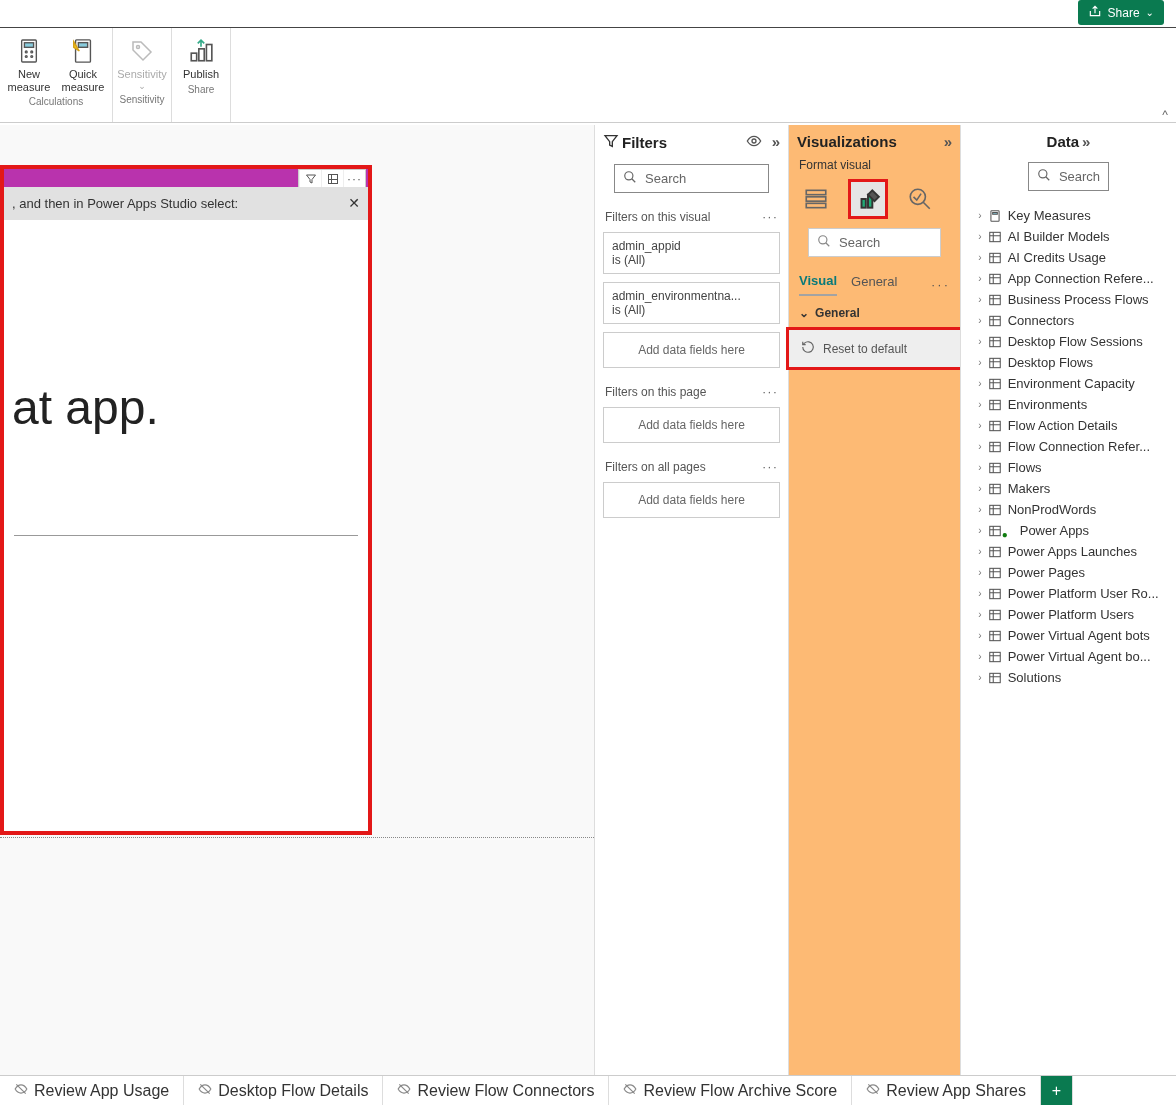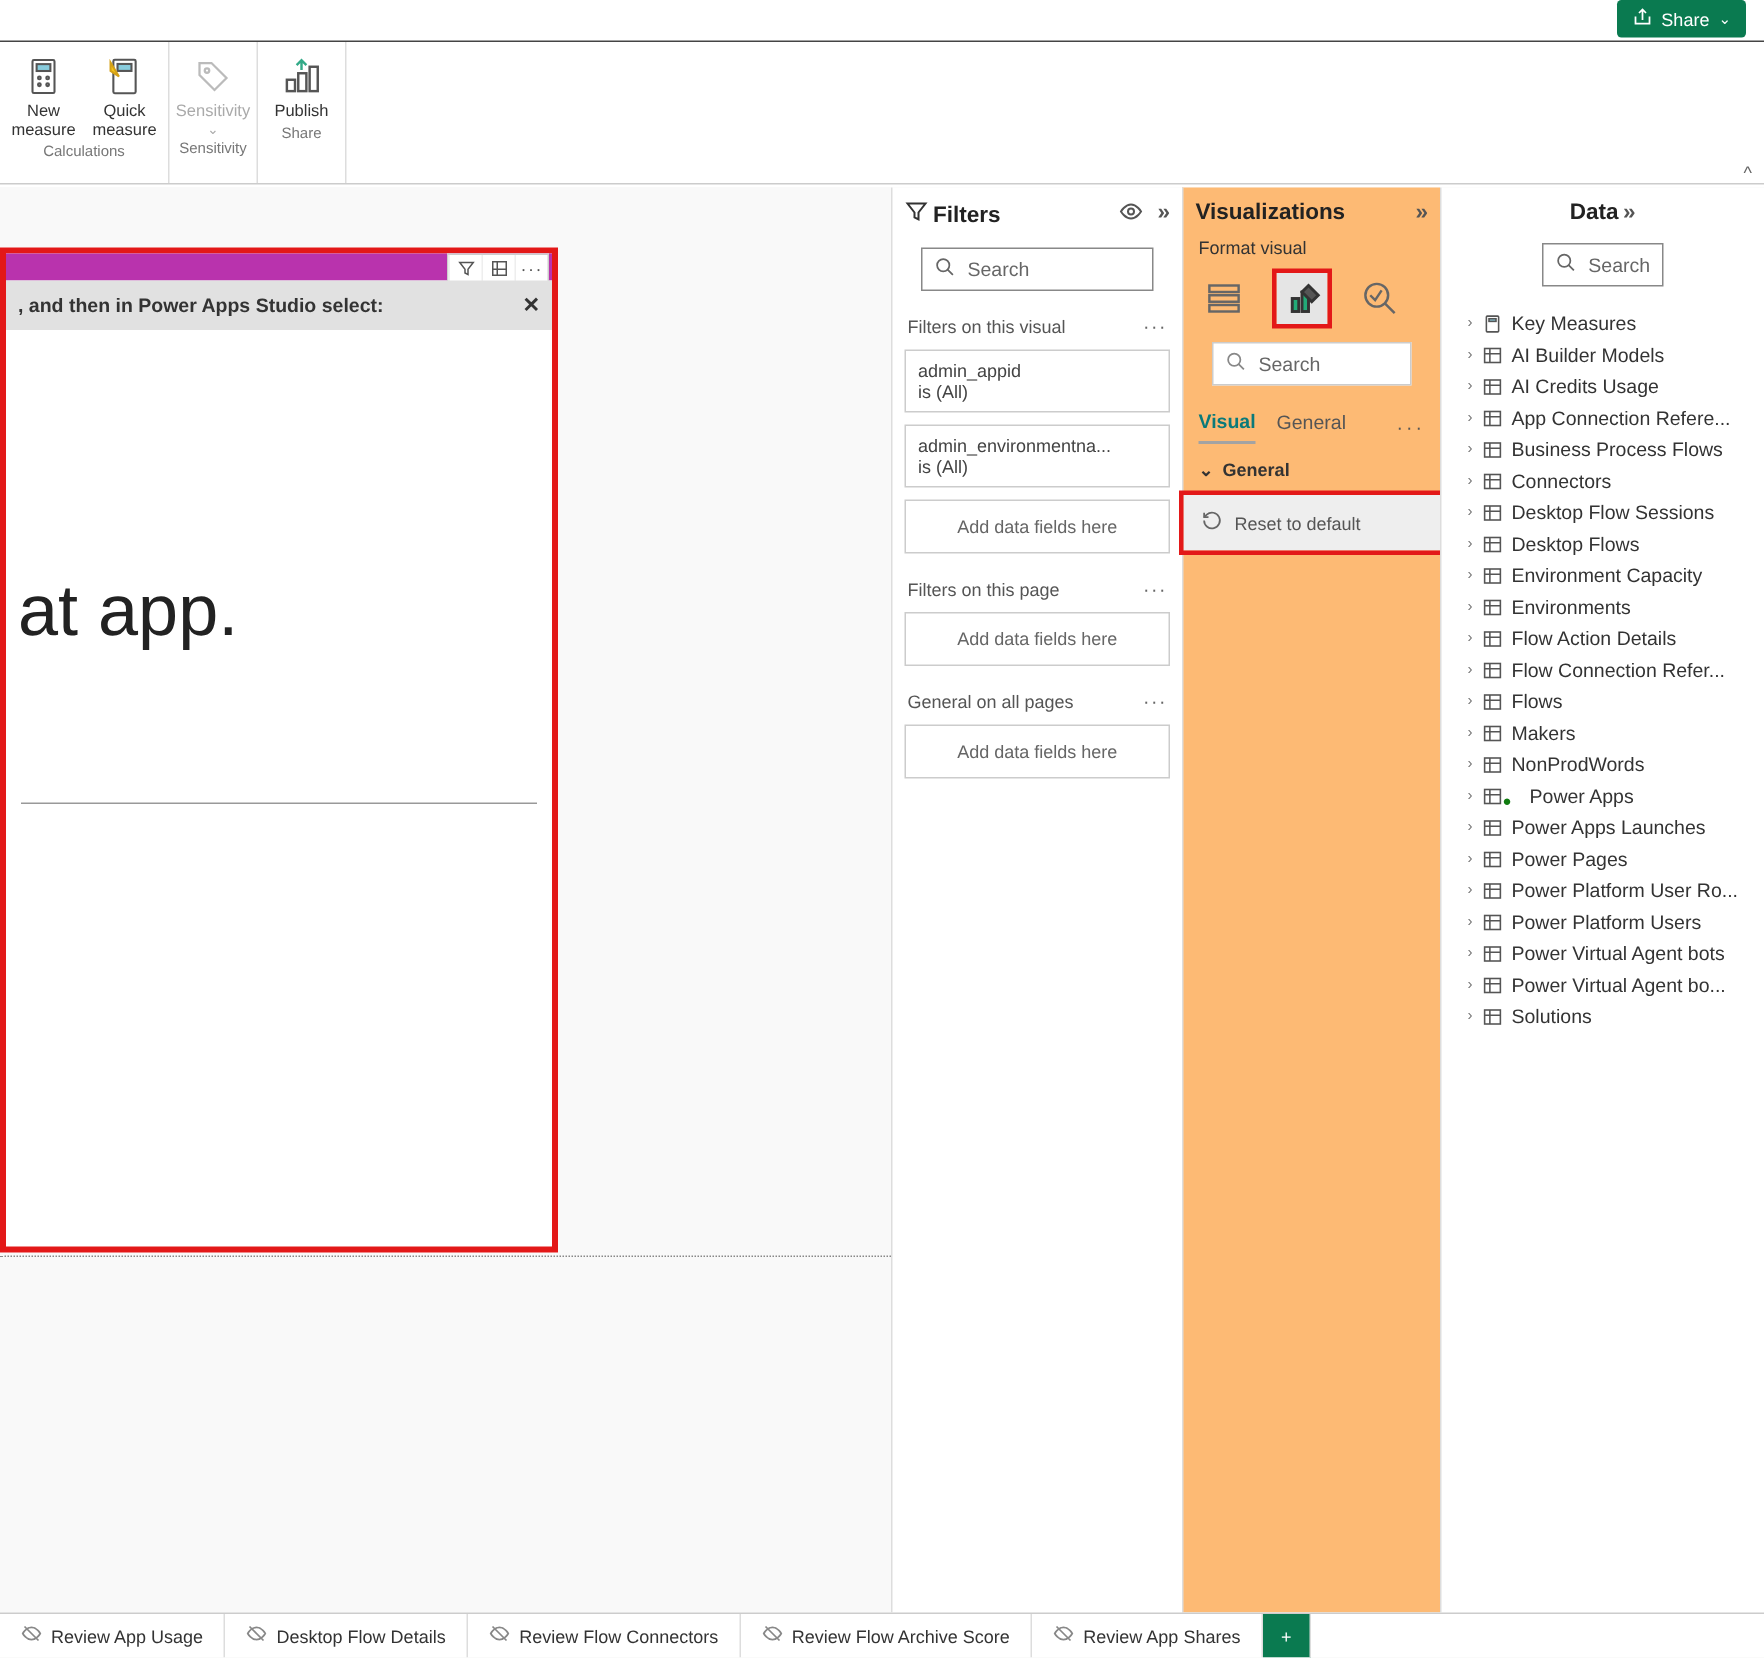--- a/index.html
+++ b/index.html
@@ -20,21 +20,21 @@
 .ribbon-group-label { font-size: 10px; color: #777; padding: 3px 0 4px; }
 .ribbon-collapse { position:absolute; right:8px; top:108px; font-size:12px; color:#666;}
 
 
 .canvas-area { position: absolute; left: 0; top: 125px; right: 0; bottom: 30px; background: #f3f2f1; }
 .canvas-inner { position: absolute; left: 0; top: 0; width: 594px; bottom: 0; background: #f9f9f9; }
 .selected-visual { position: absolute; left: 0; top: 40px; width: 372px; height: 670px; border: 4px solid #e31818; background: #fff;}
 .visual-header { background: #b933ad; height: 18px; position: relative;}
 .visual-tools { position: absolute; right: 2px; top: 0; display: flex; gap: 0; background: #fff; border:1px solid #ccc;}
 .visual-tools .mini { width: 22px; height: 18px; display: flex; align-items: center; justify-content: center; font-size: 12px; color: #555; border-left:1px solid #eee;}
-.visual-msgbar { background: #e1e1e1; color: #333; padding: 9px 44px 9px 8px; font-size: 13px; position: relative; font-weight: bold; }
+.visual-msgbar { background: #e1e1e1; color: #333; padding: 9px 44px 9px 8px; font-size: 13px; position: relative; }
 .visual-msgbar .close-x { position: absolute; right: 8px; top: 8px; font-size: 14px; }
 .visual-body-text { font-size: 48px; font-weight: 400; padding: 160px 8px 40px; color: #222; }
 .visual-hr { border: none; border-top: 1px solid #999; margin: 60px 10px 0;}
 .dotted-edge { position:absolute; left:0; top:712px; width:594px; border-top:1px dotted #888;}
 
 
 .pane { position: absolute; top: 125px; bottom: 30px; background: #f5f5f5; border-left: 1px solid #ddd; display:flex; flex-direction:column;}
 .filters-pane { left: 594px; width: 194px; background: #fff; }
 .viz-pane    { left: 788px; width: 172px; background: #fdba74; }
 .data-pane   { left: 960px; width: 216px; background: #fff; align-items: center; }
@@ -61,21 +61,21 @@
 
 
 .data-list { padding: 4px 6px; font-size: 13px; overflow:hidden;}
 .data-item { display: flex; align-items: center; gap: 6px; padding: 3px 2px; color:#333; white-space:nowrap;}
 .chev-r { color:#777; font-size:10px;}
 .table-ico { display:inline-flex; width:14px; height:14px;}
 .green-badge { color:#107c10; }
 
 
 .page-tabs { position: absolute; left: 0; right: 0; bottom: 0; height: 30px; border-top: 1px solid #ccc; display: flex; background: #fff;}
-.page-tab { border-right: 1px solid #ddd; padding: 0 14px; display: flex; align-items: center; gap: 6px; font-size: 12px; color: #333;}
+.page-tab { border-right: 1px solid #ddd; padding: 0 14px; display: flex; align-items: center; gap: 6px; font-size: 16px; color: #333;}
 .page-tab .hidden-ico { color:#888; font-size:12px;}
 .page-tab.add { background: #0a7a50; color:#fff; width:32px; justify-content:center;}
 .mini-dots{letter-spacing:1px;font-size:13px;color:#666;}
 </style>
 </head>
 <body>
 
 <div class="titlebar">
   <div class="share-btn">
     <span>
@@ -229,21 +229,21 @@
   </div>
   <div class="add-box">Add data fields here</div>
 
   <div class="pane-sub">
     <span>Filters on this page</span>
     <span class="mini-dots">···</span>
   </div>
   <div class="add-box">Add data fields here</div>
 
   <div class="pane-sub">
-    <span>General on all pages</span>
+    <span>Filters on all pages</span>
     <span class="mini-dots">···</span>
   </div>
   <div class="add-box">Add data fields here</div>
 </div>
 
 <div class="pane viz-pane">
   <div class="pane-header">
     <span>Visualizations</span>
     <span class="hdr-actions">
         <span>»</span>

